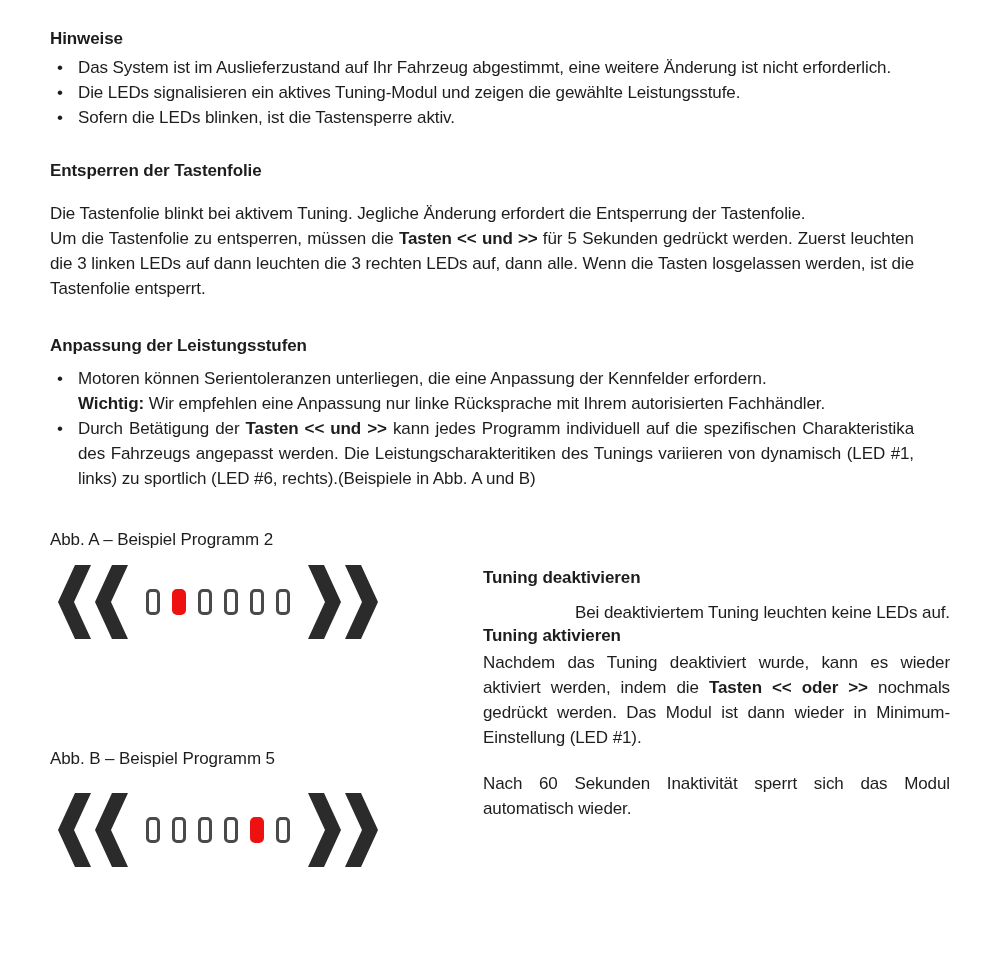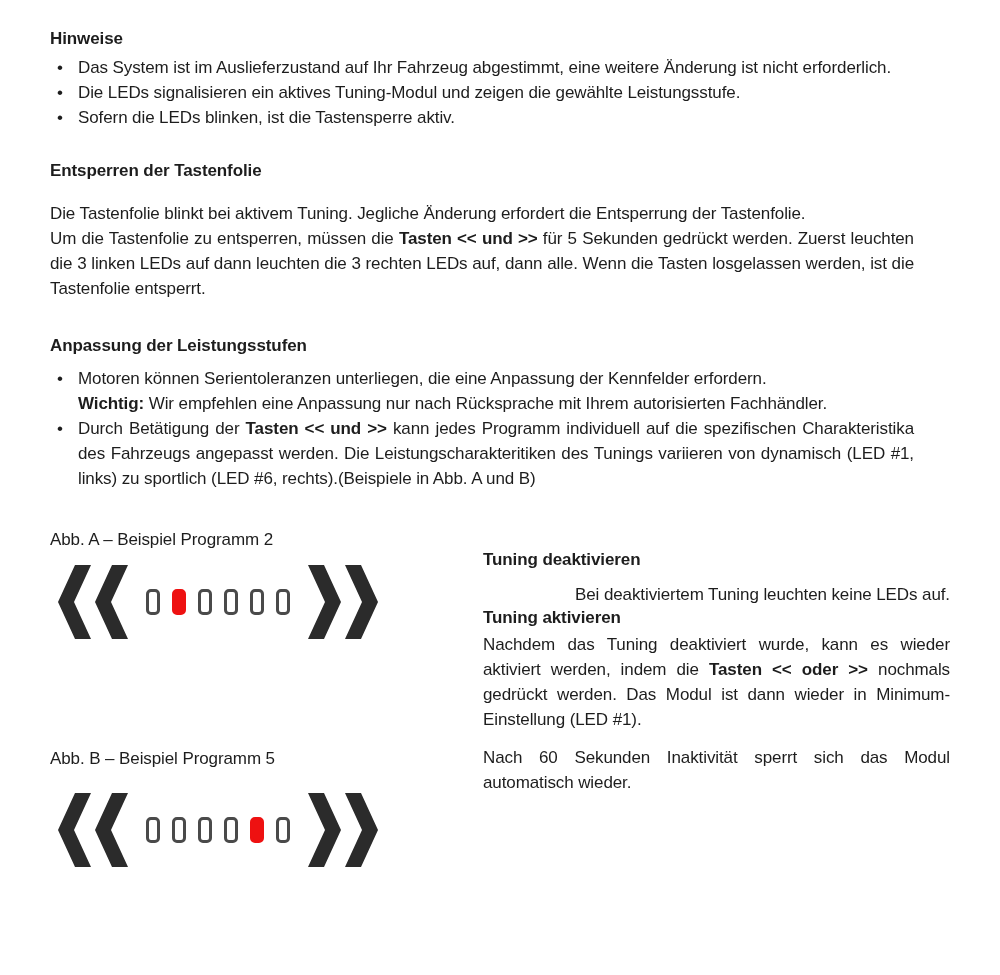--- a/index.html
+++ b/index.html
@@ -19,37 +19,37 @@
   }
   .sec-title{font-size:17px;font-weight:700;margin:0;line-height:21px;}
   .bullets{list-style:none;margin:6px 0 0 0;padding:0;}
   .bullets li{position:relative;padding-left:28px;margin:0;}
   .bullets li::before{content:"\2022";position:absolute;left:7px;top:0;}
   .just{text-align:justify;}
   p{margin:0;}
   .mt10{margin-top:10px;}
   .mt11{margin-top:4px;}
   .mt12{margin-top:12px;text-align:right;}
-  .mt13{margin-top:13px;}
+  .mt13{margin-top:21px;}
   .mt14{margin-top:14px;}
   .mt16{margin-top:16px;}
   .mt20{margin-top:20px;}
   .mt30{margin-top:30px;}
   .mt34{margin-top:34px;}
   b{font-weight:700;}
 
   .lower{position:relative;margin-top:28px;height:412px;}
   .fig-label{position:absolute;left:0;}
   .figure{position:absolute;left:8px;display:flex;align-items:center;gap:18px;}
   .chev{color:var(--chevron);display:block;flex:0 0 auto;}
   .led-row{display:flex;align-items:center;gap:12px;}
   .led{width:8px;height:20px;border:3px solid var(--led-border);border-radius:5px;background:#fff;}
   .led.on{background:var(--led-on);border-color:var(--led-on);}
 
-  .right-col{position:absolute;left:433px;top:30px;width:467px;}
+  .right-col{position:absolute;left:433px;top:48px;width:467px;}
   .right-col h4{font-size:17px;font-weight:700;margin:0;line-height:21px;}
 </style>
 </head>
 <body>
 
 <div class="page">
 
   <h3 class="sec-title">Hinweise</h3>
   <ul class="bullets">
     <li class="just"><span>Das System ist im Auslieferzustand auf Ihr Fahrzeug abgestimmt, eine weitere Änderung ist nicht erforderlich.</span></li>
@@ -58,21 +58,21 @@
   </ul>
 
   <h3 class="sec-title mt30">Entsperren der Tastenfolie</h3>
   <p class="mt20"><span>Die Tastenfolie blinkt bei aktivem Tuning. Jegliche Änderung erfordert die Entsperrung der Tastenfolie.</span></p>
   <p class="just"><span>Um die Tastenfolie zu entsperren, müssen die </span><b>Tasten &lt;&lt; und &gt;&gt;</b><span> für 5 Sekunden gedrückt werden. Zuerst leuchten die 3 linken LEDs auf dann leuchten die 3 rechten LEDs auf, dann alle. Wenn die Tasten losgelassen werden, ist die Tastenfolie entsperrt.</span></p>
 
   <h3 class="sec-title mt34">Anpassung der Leistungsstufen</h3>
   <ul class="bullets mt10">
     <li>
       <div><span>Motoren können Serientoleranzen unterliegen, die eine Anpassung der Kennfelder erfordern.</span></div>
-      <div><b>Wichtig:</b><span> Wir empfehlen eine Anpassung nur nach Rücksprache mit Ihrem autorisierten Fachhändler.</span></div>
+      <div><b>Wichtig:</b><span> Wir empfehlen eine Anpassung nur linke Rücksprache mit Ihrem autorisierten Fachhändler.</span></div>
     </li>
     <li class="just mt14"><span>Durch Betätigung der </span><b>Tasten &lt;&lt; und &gt;&gt;</b><span> kann jedes Programm individuell auf die spezifischen Charakteristika des Fahrzeugs angepasst werden. Die Leistungscharakteritiken des Tunings variieren von dynamisch (LED #1, links) zu sportlich (LED #6, rechts).(Beispiele in Abb. A und B)</span></li>
   </ul>
 
   <div class="lower">
 
     <div class="fig-label" style="top:2px;margin-top:6px;">Abb. A – Beispiel Programm 2</div>
 
     <div class="figure" style="top:46px;">
       <svg class="chev" width="70" height="74" viewBox="0 0 70 74" aria-hidden="true">

